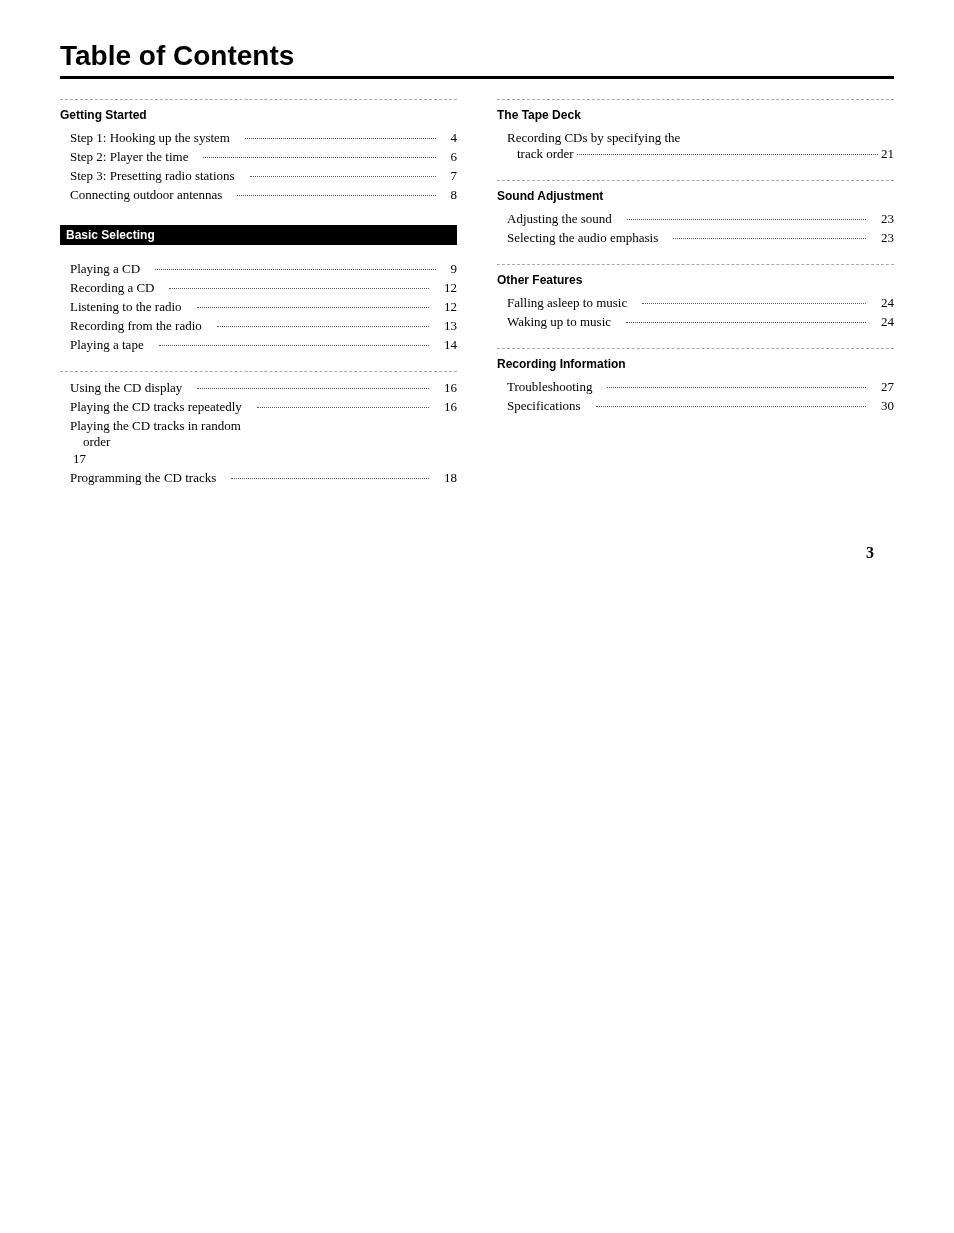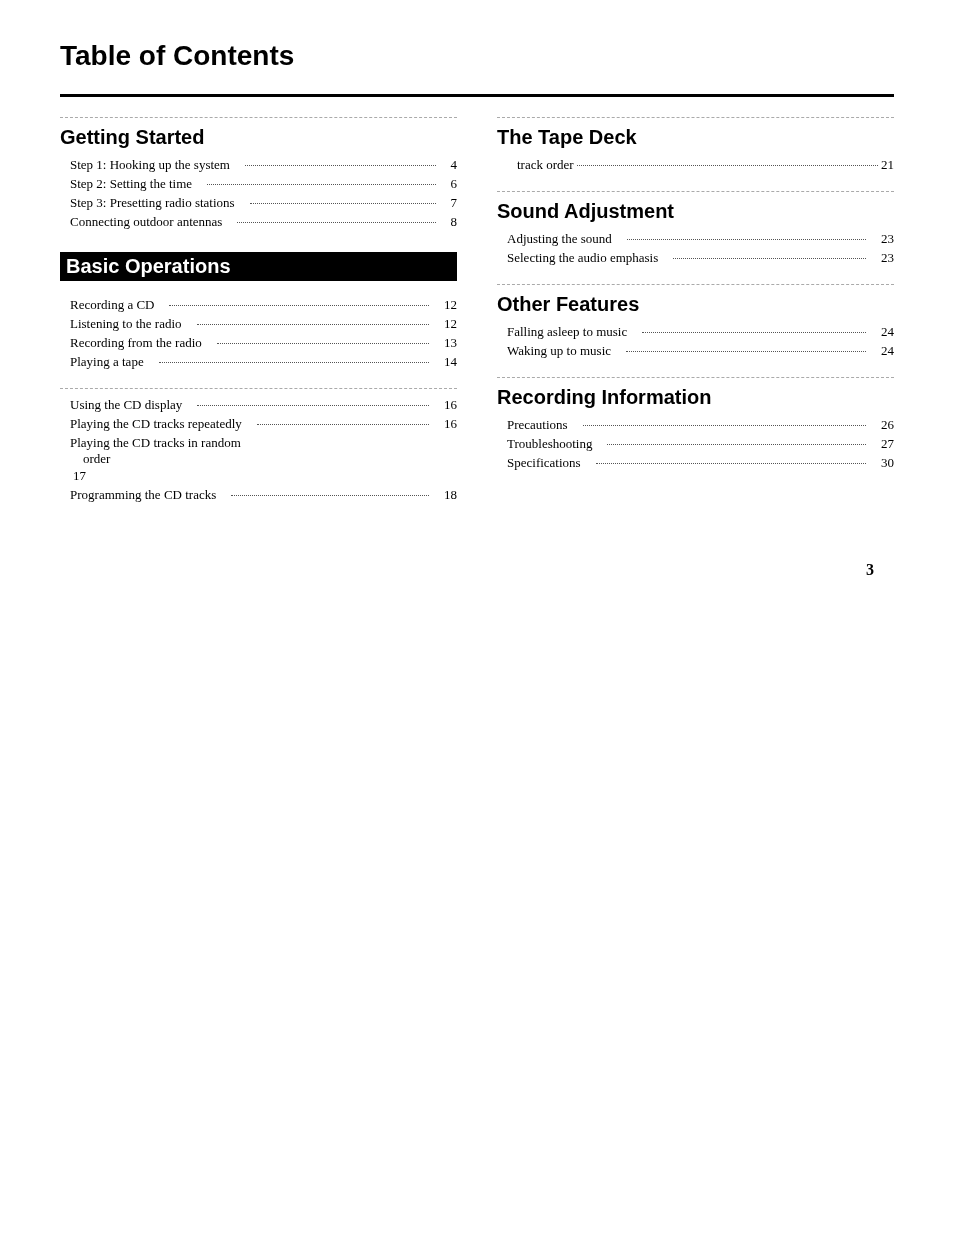--- a/index.html
+++ b/index.html
@@ -17,32 +17,32 @@
       min-height: 1233px;
       padding: 40px 60px;
     }
 
     .page-title {
       font-size: 28px;
       font-weight: bold;
       font-family: Arial, sans-serif;
       margin-bottom: 8px;
       border-bottom: 3px solid #000;
-      padding-bottom: 22px;
+      padding-bottom: 4px;
     }
 
     .two-column {
       display: grid;
       grid-template-columns: 1fr 1fr;
       gap: 0 40px;
       margin-top: 10px;
     }
 
     .section-heading {
-      font-size: 20px;
+      font-size: 12px;
       font-weight: bold;
       font-family: Arial, sans-serif;
       margin-bottom: 8px;
       margin-top: 4px;
     }
 
     .section-heading.highlight {
       background-color: #000;
       color: #fff;
       padding: 3px 6px;
@@ -105,40 +105,45 @@
     <div class="section-block">
       <hr class="section-divider">
       <div class="section-heading">Getting Started</div>
 
       <div class="toc-entry-block">
         <span class="entry-label">Step 1:  Hooking up the system</span>
         <span class="dot-leaders"></span>
         <span class="pg">4</span>
       </div>
       <div class="toc-entry-block">
-        <span class="entry-label">Step 2:  Setting the time</span>
+        <span class="entry-label">Step 2:  Player the time</span>
         <span class="dot-leaders"></span>
         <span class="pg">6</span>
       </div>
       <div class="toc-entry-block">
         <span class="entry-label">Step 3:  Presetting radio stations</span>
         <span class="dot-leaders"></span>
         <span class="pg">7</span>
       </div>
       <div class="toc-entry-block">
         <span class="entry-label">Connecting outdoor antennas</span>
         <span class="dot-leaders"></span>
         <span class="pg">8</span>
       </div>
     </div>
 
     <div class="section-block">
-      <div class="section-heading highlight">Basic Operations</div>
+      <div class="section-heading highlight">Basic Selecting</div>
 
       <div style="margin-top:8px;"></div>
+      <div class="toc-entry-block">
+        <span class="entry-label">Playing a CD</span>
+        <span class="dot-leaders"></span>
+        <span class="pg">9</span>
+      </div>
       <div class="toc-entry-block">
         <span class="entry-label">Recording a CD</span>
         <span class="dot-leaders"></span>
         <span class="pg">12</span>
       </div>
       <div class="toc-entry-block">
         <span class="entry-label">Listening to the radio</span>
         <span class="dot-leaders"></span>
         <span class="pg">12</span>
       </div>
@@ -185,20 +190,21 @@
 
   </div>
 
   <div>
 
     <div class="section-block">
       <hr class="section-divider">
       <div class="section-heading">The Tape Deck</div>
 
       <div style="padding-left:10px; margin-bottom:3px;">
+        <div>Recording CDs by specifying the</div>
         <div style="display:flex; align-items:baseline;">
           <span style="padding-left:10px;">track order</span>
           <span class="dot-leaders"></span>
           <span class="pg">21</span>
         </div>
       </div>
     </div>
 
     <div class="section-block">
       <hr class="section-divider">
@@ -230,25 +236,20 @@
         <span class="dot-leaders"></span>
         <span class="pg">24</span>
       </div>
     </div>
 
     <div class="section-block">
       <hr class="section-divider">
       <div class="section-heading">Recording Information</div>
 
       <div class="toc-entry-block">
-        <span class="entry-label">Precautions</span>
-        <span class="dot-leaders"></span>
-        <span class="pg">26</span>
-      </div>
-      <div class="toc-entry-block">
         <span class="entry-label">Troubleshooting</span>
         <span class="dot-leaders"></span>
         <span class="pg">27</span>
       </div>
       <div class="toc-entry-block">
         <span class="entry-label">Specifications</span>
         <span class="dot-leaders"></span>
         <span class="pg">30</span>
       </div>
     </div>

